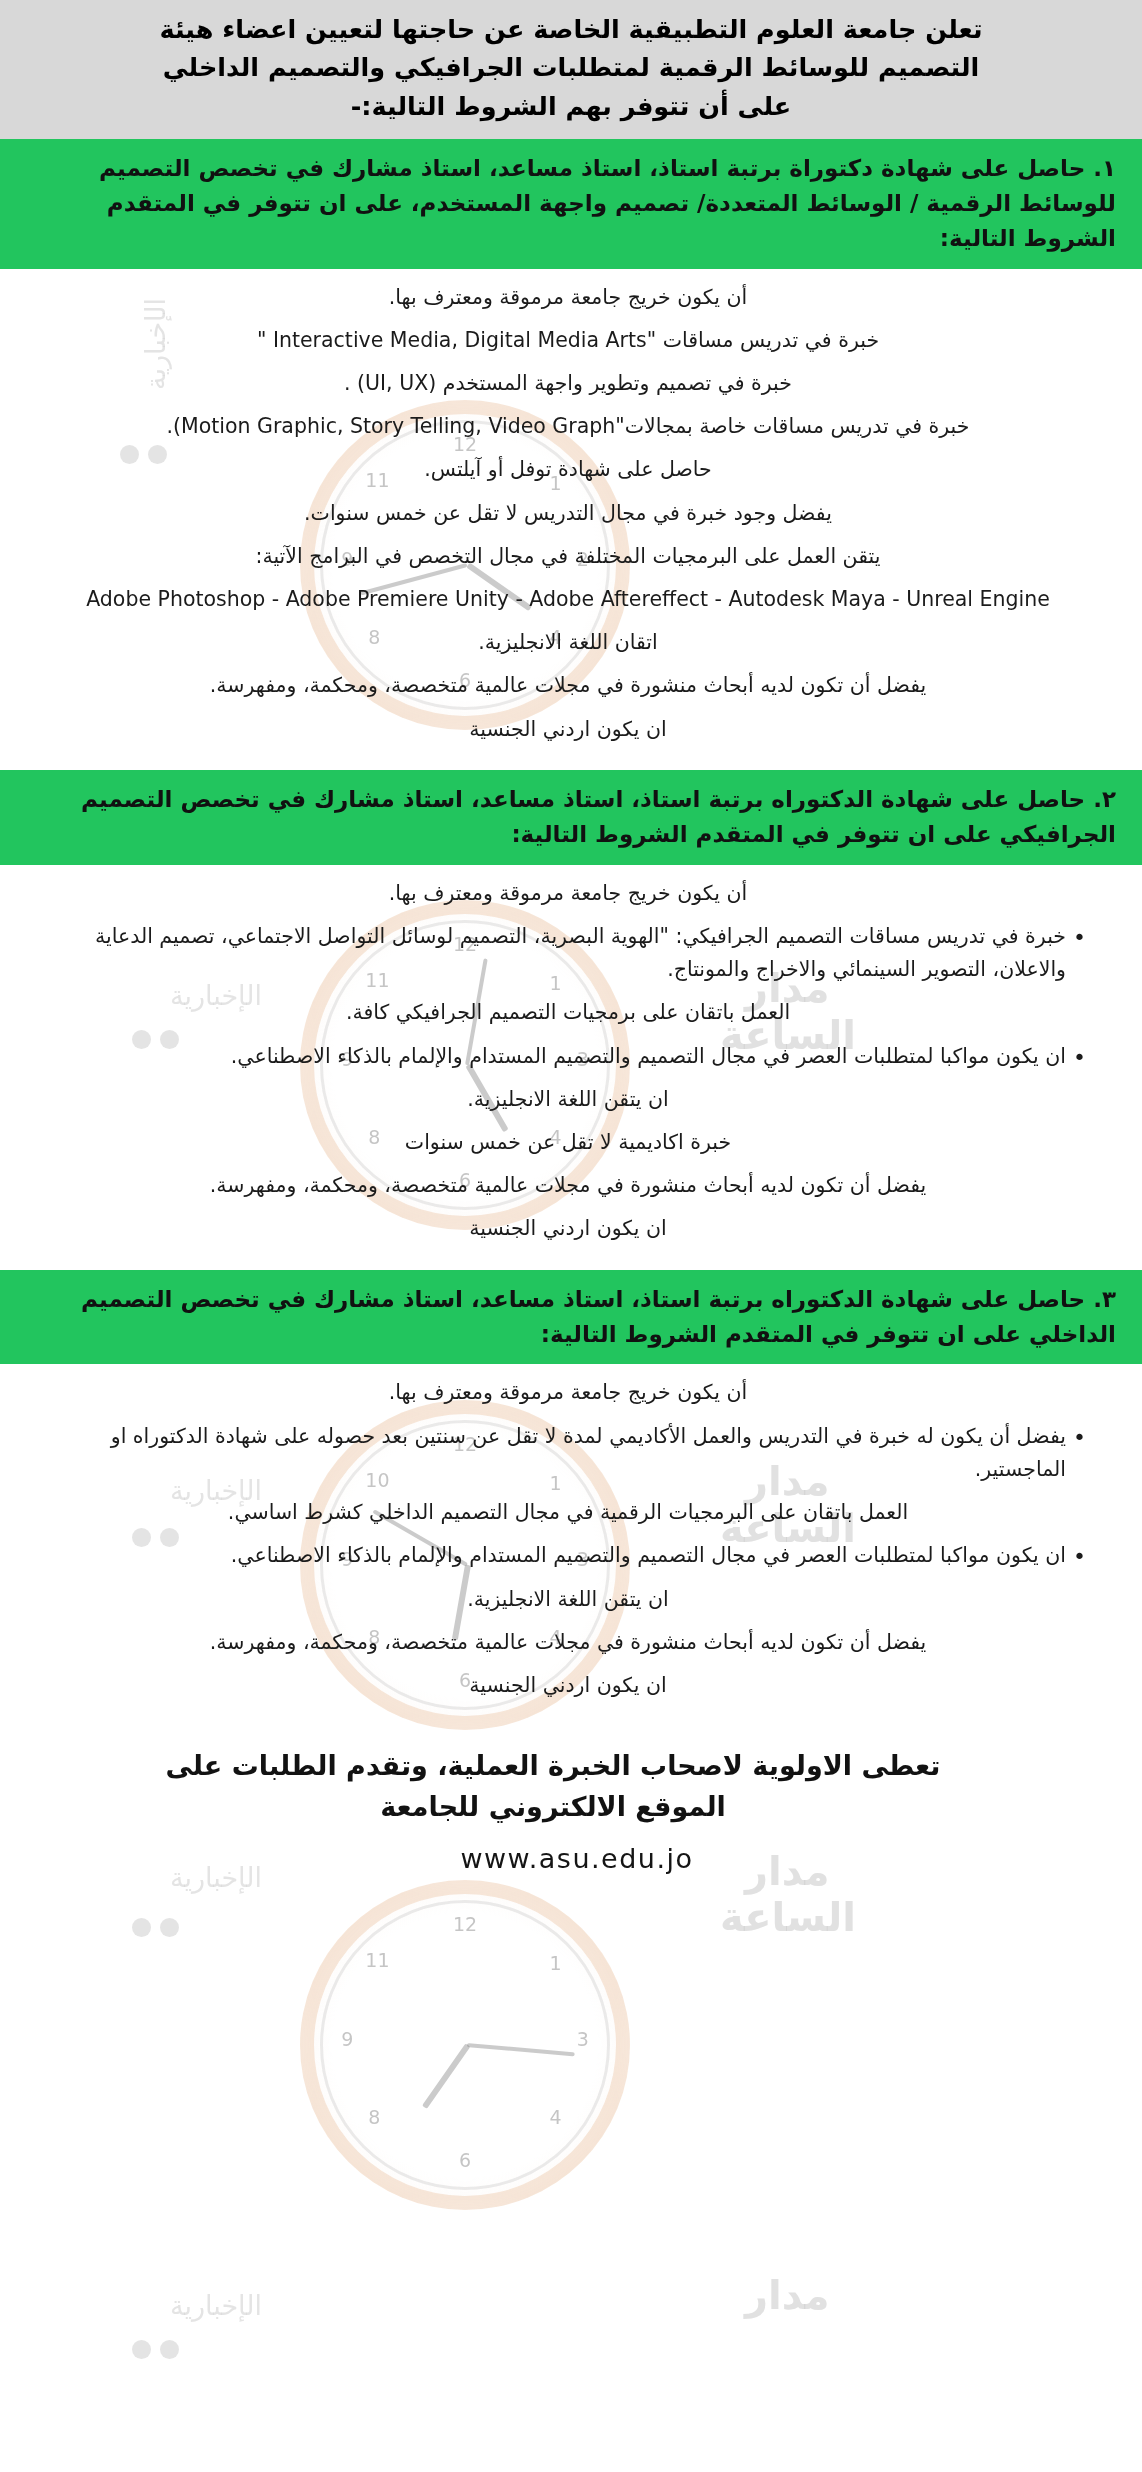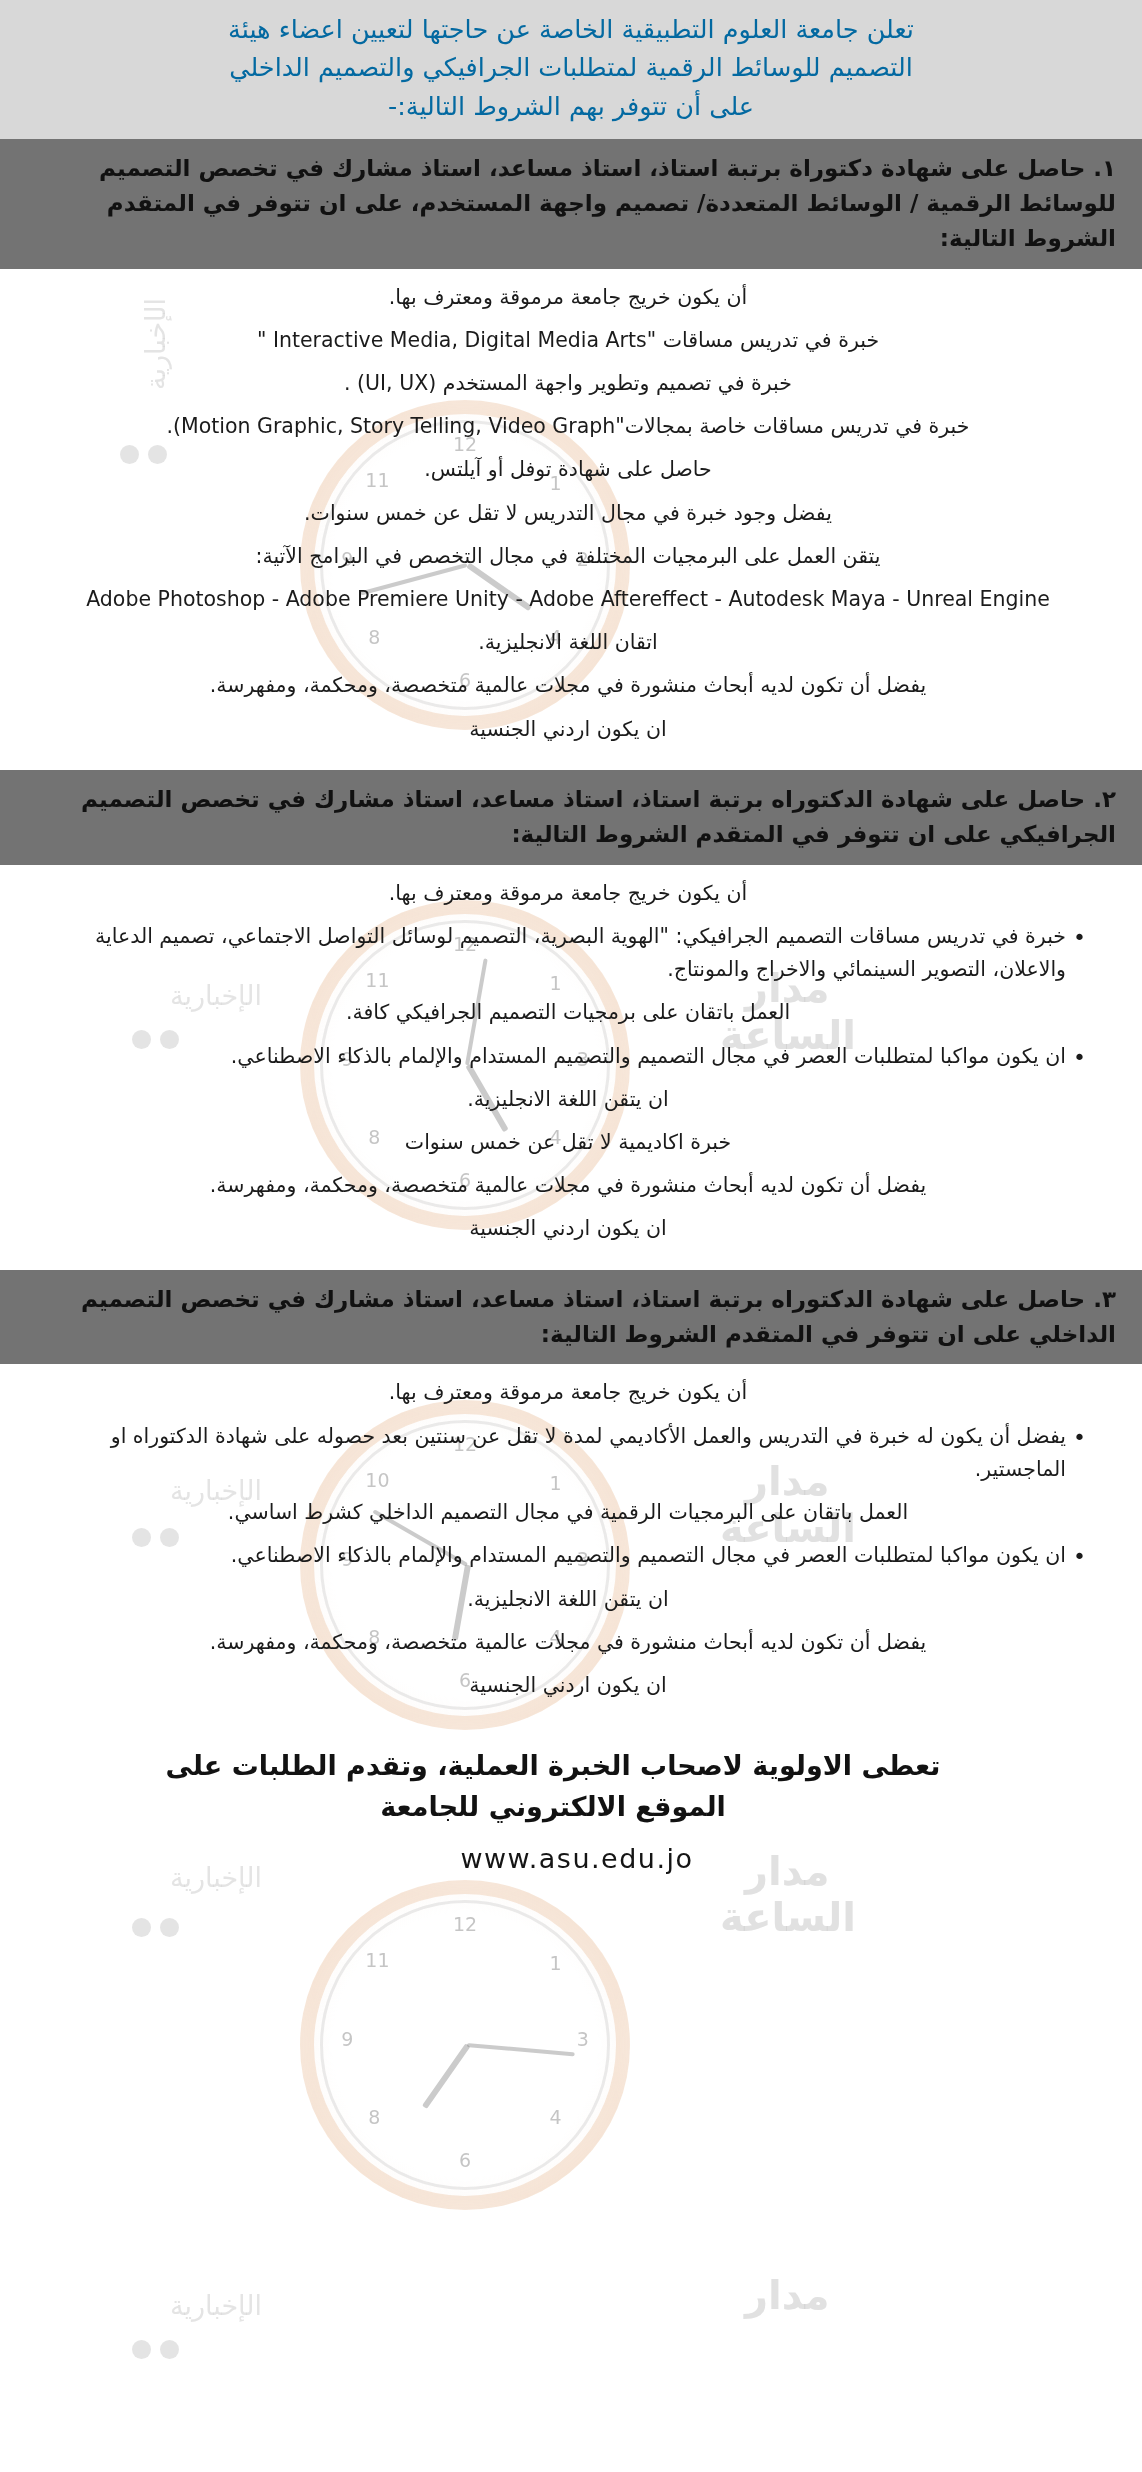--- a/index.html
+++ b/index.html
@@ -75,29 +75,29 @@
   .wm-dots i:nth-child(1) { left: 0; }
   .wm-dots i:nth-child(2) { left: 28px; }
 
   
   .content { position: relative; z-index: 2; }
 
   .intro {
     background: #d8d8d8;
     padding: 10px 22px 14px 22px;
     text-align: center;
-    font-weight: normal;
+    font-weight: bold;
     font-size: 25.5px;
     line-height: 1.50;
-    color: #0369a1;
+    color: #000000;
   }
   .intro p { margin: 0; }
 
   .band {
-    background: #737373;
+    background: #22c55e;
     padding: 12px 26px 13px 26px;
     font-weight: bold;
     font-size: 23px;
     line-height: 1.52;
     color: #111;
   }
   .band p { margin: 0; }
 
   .bullets {
     padding: 12px 54px 14px 48px;

